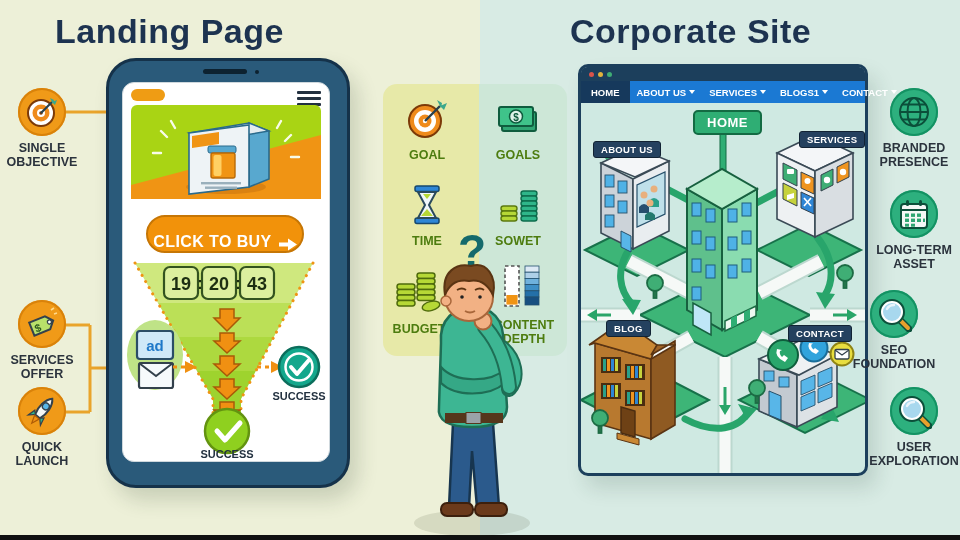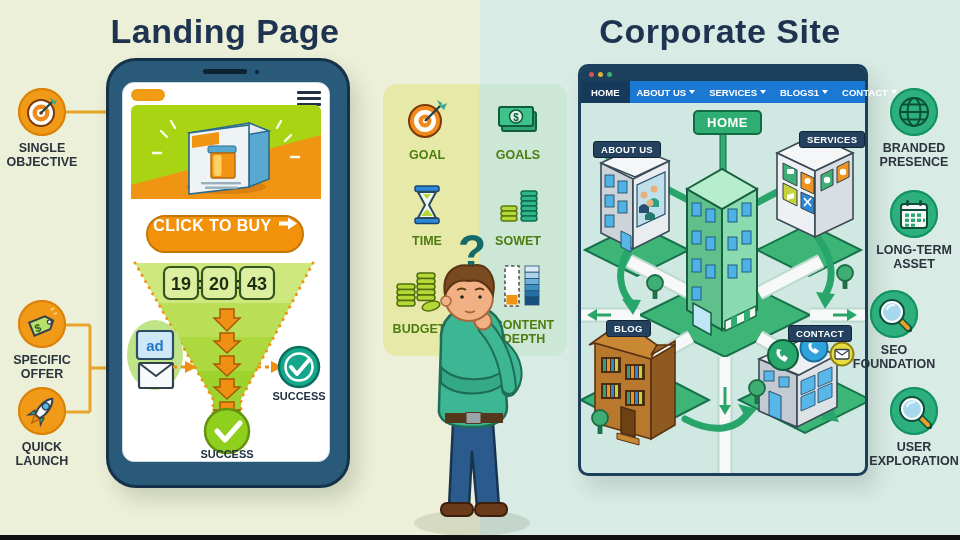--- a/index.html
+++ b/index.html
@@ -1,38 +1,38 @@
 <!DOCTYPE html>
 <html><head>
 <meta charset="utf-8">
 <style>
   html,body{margin:0;padding:0}
   .canvas{position:relative;width:960px;height:540px;overflow:hidden;
     font-family:"Liberation Sans",sans-serif;background:#edf0d8}
   svg{font-family:"Liberation Sans",sans-serif}
   .bg-right{position:absolute;left:480px;top:0;width:480px;height:540px;background:#d8ebe4}
   .bottom-bar{position:absolute;left:0;top:535px;width:960px;height:5px;background:#101010}
-  .title{position:absolute;top:12px;font-weight:800;font-size:34px;color:#1d3350;text-align:center;letter-spacing:.5px}
+  .title{position:absolute;top:12px;font-weight:800;font-size:34px;color:#1d3350;letter-spacing:.5px}
   
   .feat{position:absolute;text-align:center;z-index:4}
   .fcirc{border-radius:50%;display:flex;align-items:center;justify-content:center;margin:0 auto;width:48px;height:48px}
   .fcirc.orange{background:#f09a18;box-shadow:0 0 0 2px #d9820a inset}
   .fcirc.green{background:#2db07e;box-shadow:0 0 0 2px #149263 inset}
   .flbl{margin-top:5px;font-weight:700;font-size:12.5px;color:#2b333d;line-height:1.12}
   
   .phone{position:absolute;left:106px;top:58px;width:238px;height:424px;background:#2a5a7a;
     border:3px solid #15324a;border-radius:30px;box-shadow:8px 12px 20px rgba(40,60,40,.18);z-index:3}
   .speaker{position:absolute;left:94px;top:8px;width:44px;height:5px;border-radius:3px;background:#0d2230}
   .cam{position:absolute;left:146px;top:9px;width:4px;height:4px;border-radius:50%;background:#0d2230}
   .screen{position:absolute;left:13px;top:21px;width:206px;height:378px;background:#ffffff;border-radius:12px;border:1px solid #cfd8dd;overflow:hidden}
   .logopill{position:absolute;left:8px;top:6px;width:34px;height:12px;border-radius:6px;background:#ef9c14}
   .burger{position:absolute;left:174px;top:8px;width:24px}
   .burger div{height:3px;background:#233140;margin-bottom:3px;border-radius:1px}
   .cta{position:absolute;left:23px;top:132px;width:158px;height:38px;background:#f2920a;border:2px solid #c67605;
-    border-radius:21px;color:#fff;font-weight:800;font-size:16px;display:flex;align-items:flex-start;justify-content:center;gap:7px;letter-spacing:.4px;box-sizing:border-box}
+    border-radius:21px;color:#fff;font-weight:800;font-size:16px;display:flex;align-items:flex-end;justify-content:center;gap:7px;letter-spacing:.4px;box-sizing:border-box}
   
   .panel{position:absolute;left:383px;top:84px;width:184px;height:272px;border-radius:14px;overflow:hidden;z-index:1}
   .half-l{position:absolute;left:0;top:0;width:96px;height:272px;background:#e7e9a8}
   .half-r{position:absolute;left:96px;top:0;width:88px;height:272px;background:#cde7d7}
   .mitem{position:absolute;text-align:center;z-index:2}
   .mlbl{font-weight:700;font-size:12.5px;color:#4d7c0f;line-height:1.1;margin-top:3px}
   .qmark{position:absolute;left:448px;top:224px;width:48px;text-align:center;font-size:46px;font-weight:800;color:#156a6c;z-index:2}
   
   .browser{position:absolute;left:578px;top:64px;width:290px;height:412px;border:3px solid #1c3f5c;border-radius:10px;
     background:#cfe9e2;box-shadow:8px 12px 20px rgba(30,60,50,.15);box-sizing:border-box;z-index:3}
@@ -82,21 +82,21 @@
     <div class="fcirc orange">
       <svg width="38" height="38" viewBox="0 0 38 38">
         <g transform="rotate(-22 19 20)">
           <path d="M8,13 h17 l6,7 -6,7 h-17 z" fill="#b8e06a" stroke="#33414c" stroke-width="2"></path>
           <circle cx="27" cy="20" r="2" fill="#fff" stroke="#33414c" stroke-width="1.2"></circle>
           <text x="14" y="25" font-size="11" font-weight="bold" fill="#2c5a1e" text-anchor="middle">$</text>
         </g>
         <path d="M28,5 l3,-2 M31,9 l3,-1" stroke="#ffd98a" stroke-width="1.6"></path>
       </svg>
     </div>
-    <div class="flbl">SPECIFIC OFFER</div>
+    <div class="flbl">SERVICES OFFER</div>
   </div>
 
   <div class="feat" style="left:0;top:387px;width:84px">
     <div class="fcirc orange">
       <svg width="38" height="38" viewBox="0 0 38 38">
         <g transform="rotate(40 19 19)">
           <path d="M19,3 C24,8 25,18 22,26 H16 C13,18 14,8 19,3 Z" fill="#f4f7f6" stroke="#33414c" stroke-width="2"></path>
           <circle cx="19" cy="13" r="3.4" fill="#58b6e8" stroke="#33414c" stroke-width="1.4"></circle>
           <path d="M16,26 l-5,5 2,-8 z M22,26 l5,5 -2,-8 z" fill="#2fb68a" stroke="#33414c" stroke-width="1.2"></path>
           <path d="M16,27 h6 l-3,8 z" fill="#f09414" stroke="#b05c06" stroke-width="1.2"></path>

